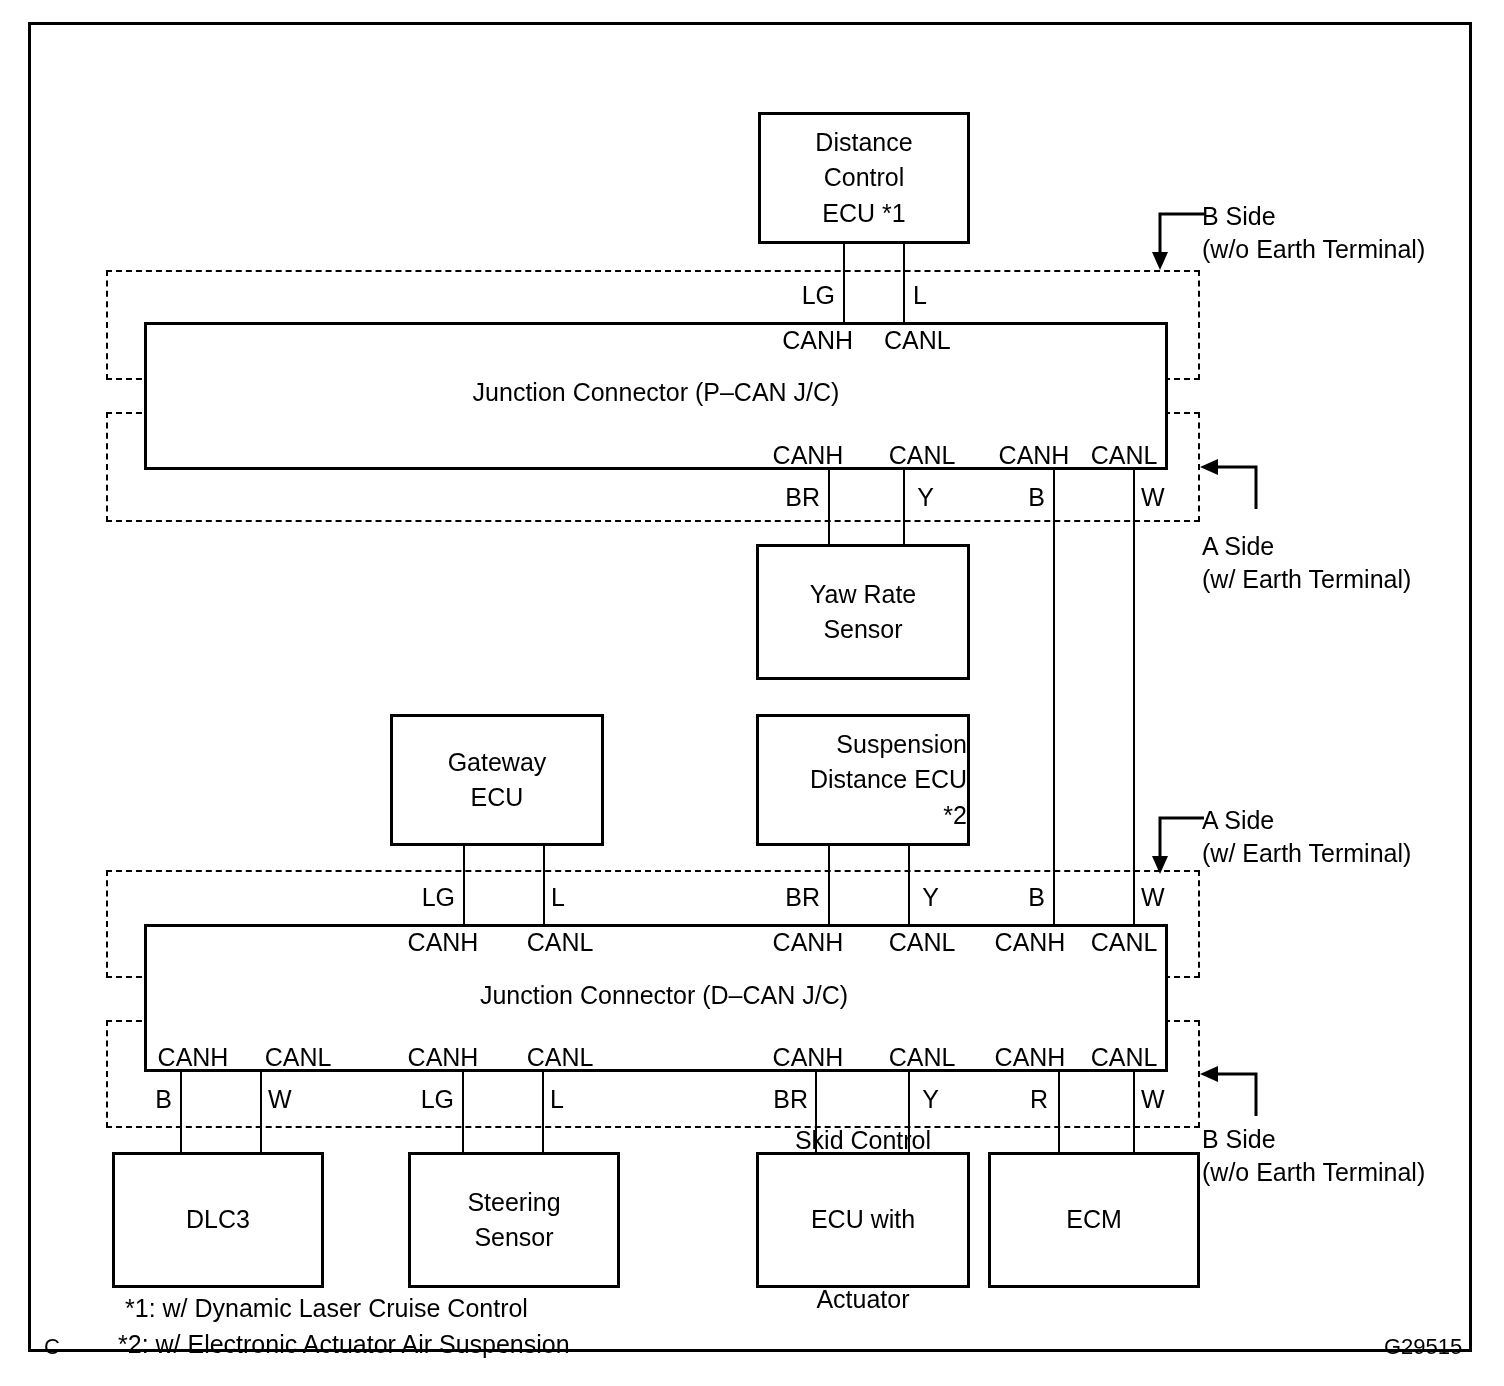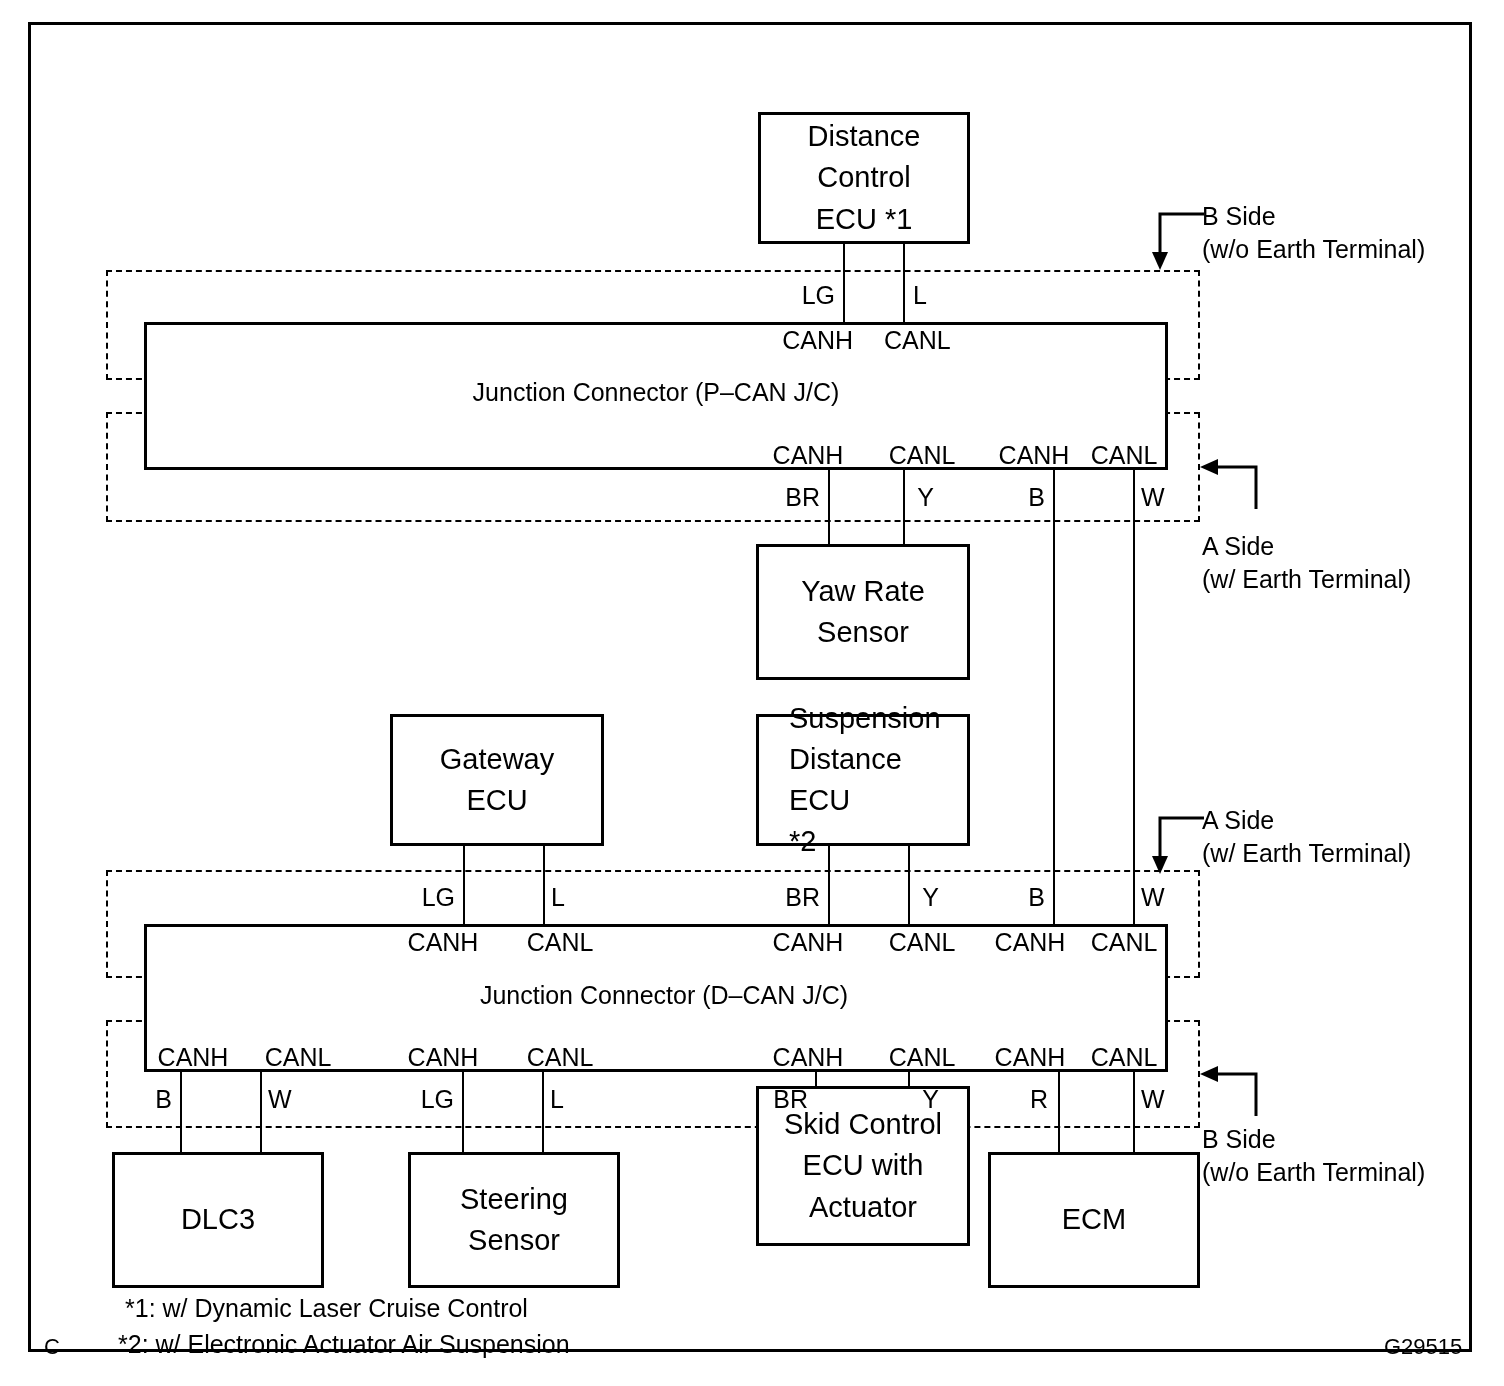--- a/index.html
+++ b/index.html
@@ -21,26 +21,26 @@
   }
   .box{
     position:absolute;
     border:3px solid #000;
     background:#fff;
     box-sizing:border-box;
     display:flex;
     flex-direction:column;
     align-items:center;
     justify-content:center;
-    font-size:29px;
+    font-size:25px;
     line-height:1.42;
     text-align:center;
     z-index:6;
   }
-  .box.lefttext{align-items:flex-start;padding-left:30px;text-align:left;}
+  .box.lefttext{align-items:flex-end;padding-left:30px;text-align:left;}
   .jc{
     position:absolute;
     border:3px solid #000;
     background:#fff;
     box-sizing:border-box;
     z-index:5;
   }
   .jc-label{
     position:absolute;
     width:100%;
@@ -163,21 +163,21 @@
 
   <div class="box" style="left:112px;top:1152px;width:212px;height:136px;">
     <span>DLC3</span>
   </div>
 
   <div class="box" style="left:392px;top:1152px;width:212px;height:136px;margin-left:16px;">
     <span>Steering</span>
     <span>Sensor</span>
   </div>
 
-  <div class="box" style="left:756px;top:1086px;width:214px;height:160px;">
+  <div class="box" style="left:756px;top:1152px;width:214px;height:136px;gap:44px;">
     <span>Skid Control</span>
     <span>ECU with</span>
     <span>Actuator</span>
   </div>
 
   <div class="box" style="left:988px;top:1152px;width:212px;height:136px;">
     <span>ECM</span>
   </div>
 
   <div class="lbl r" style="left:835px;top:281px;">LG</div>

